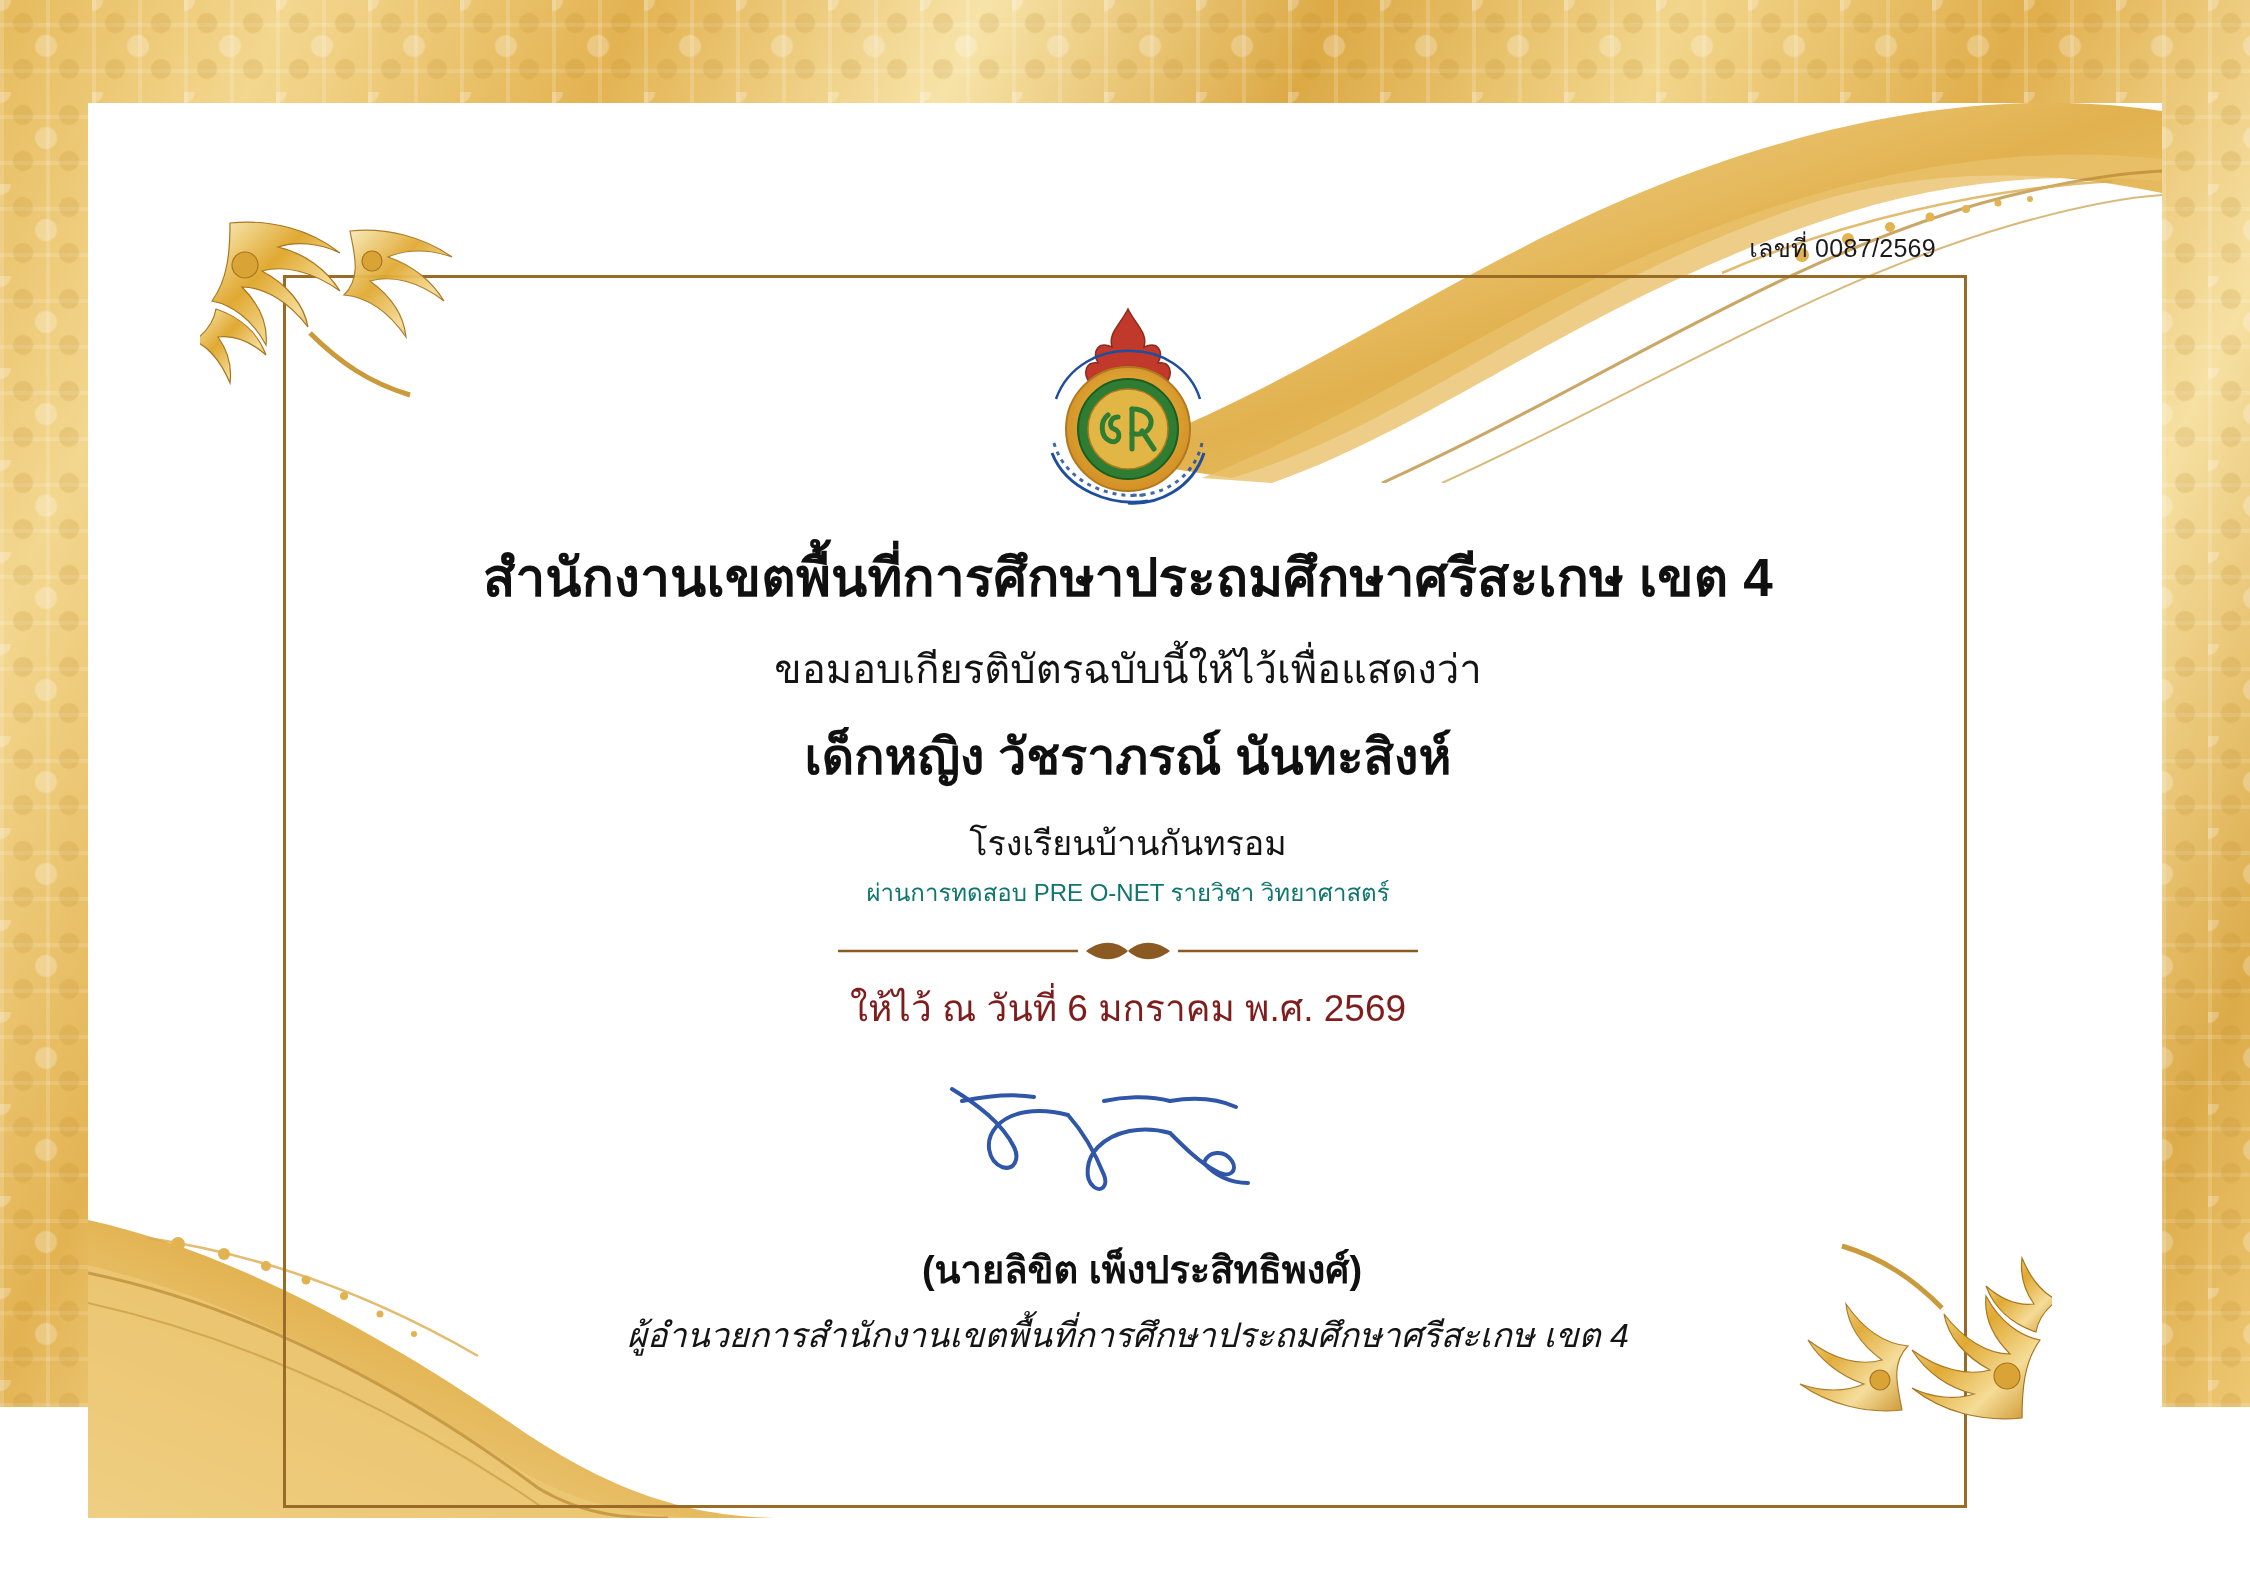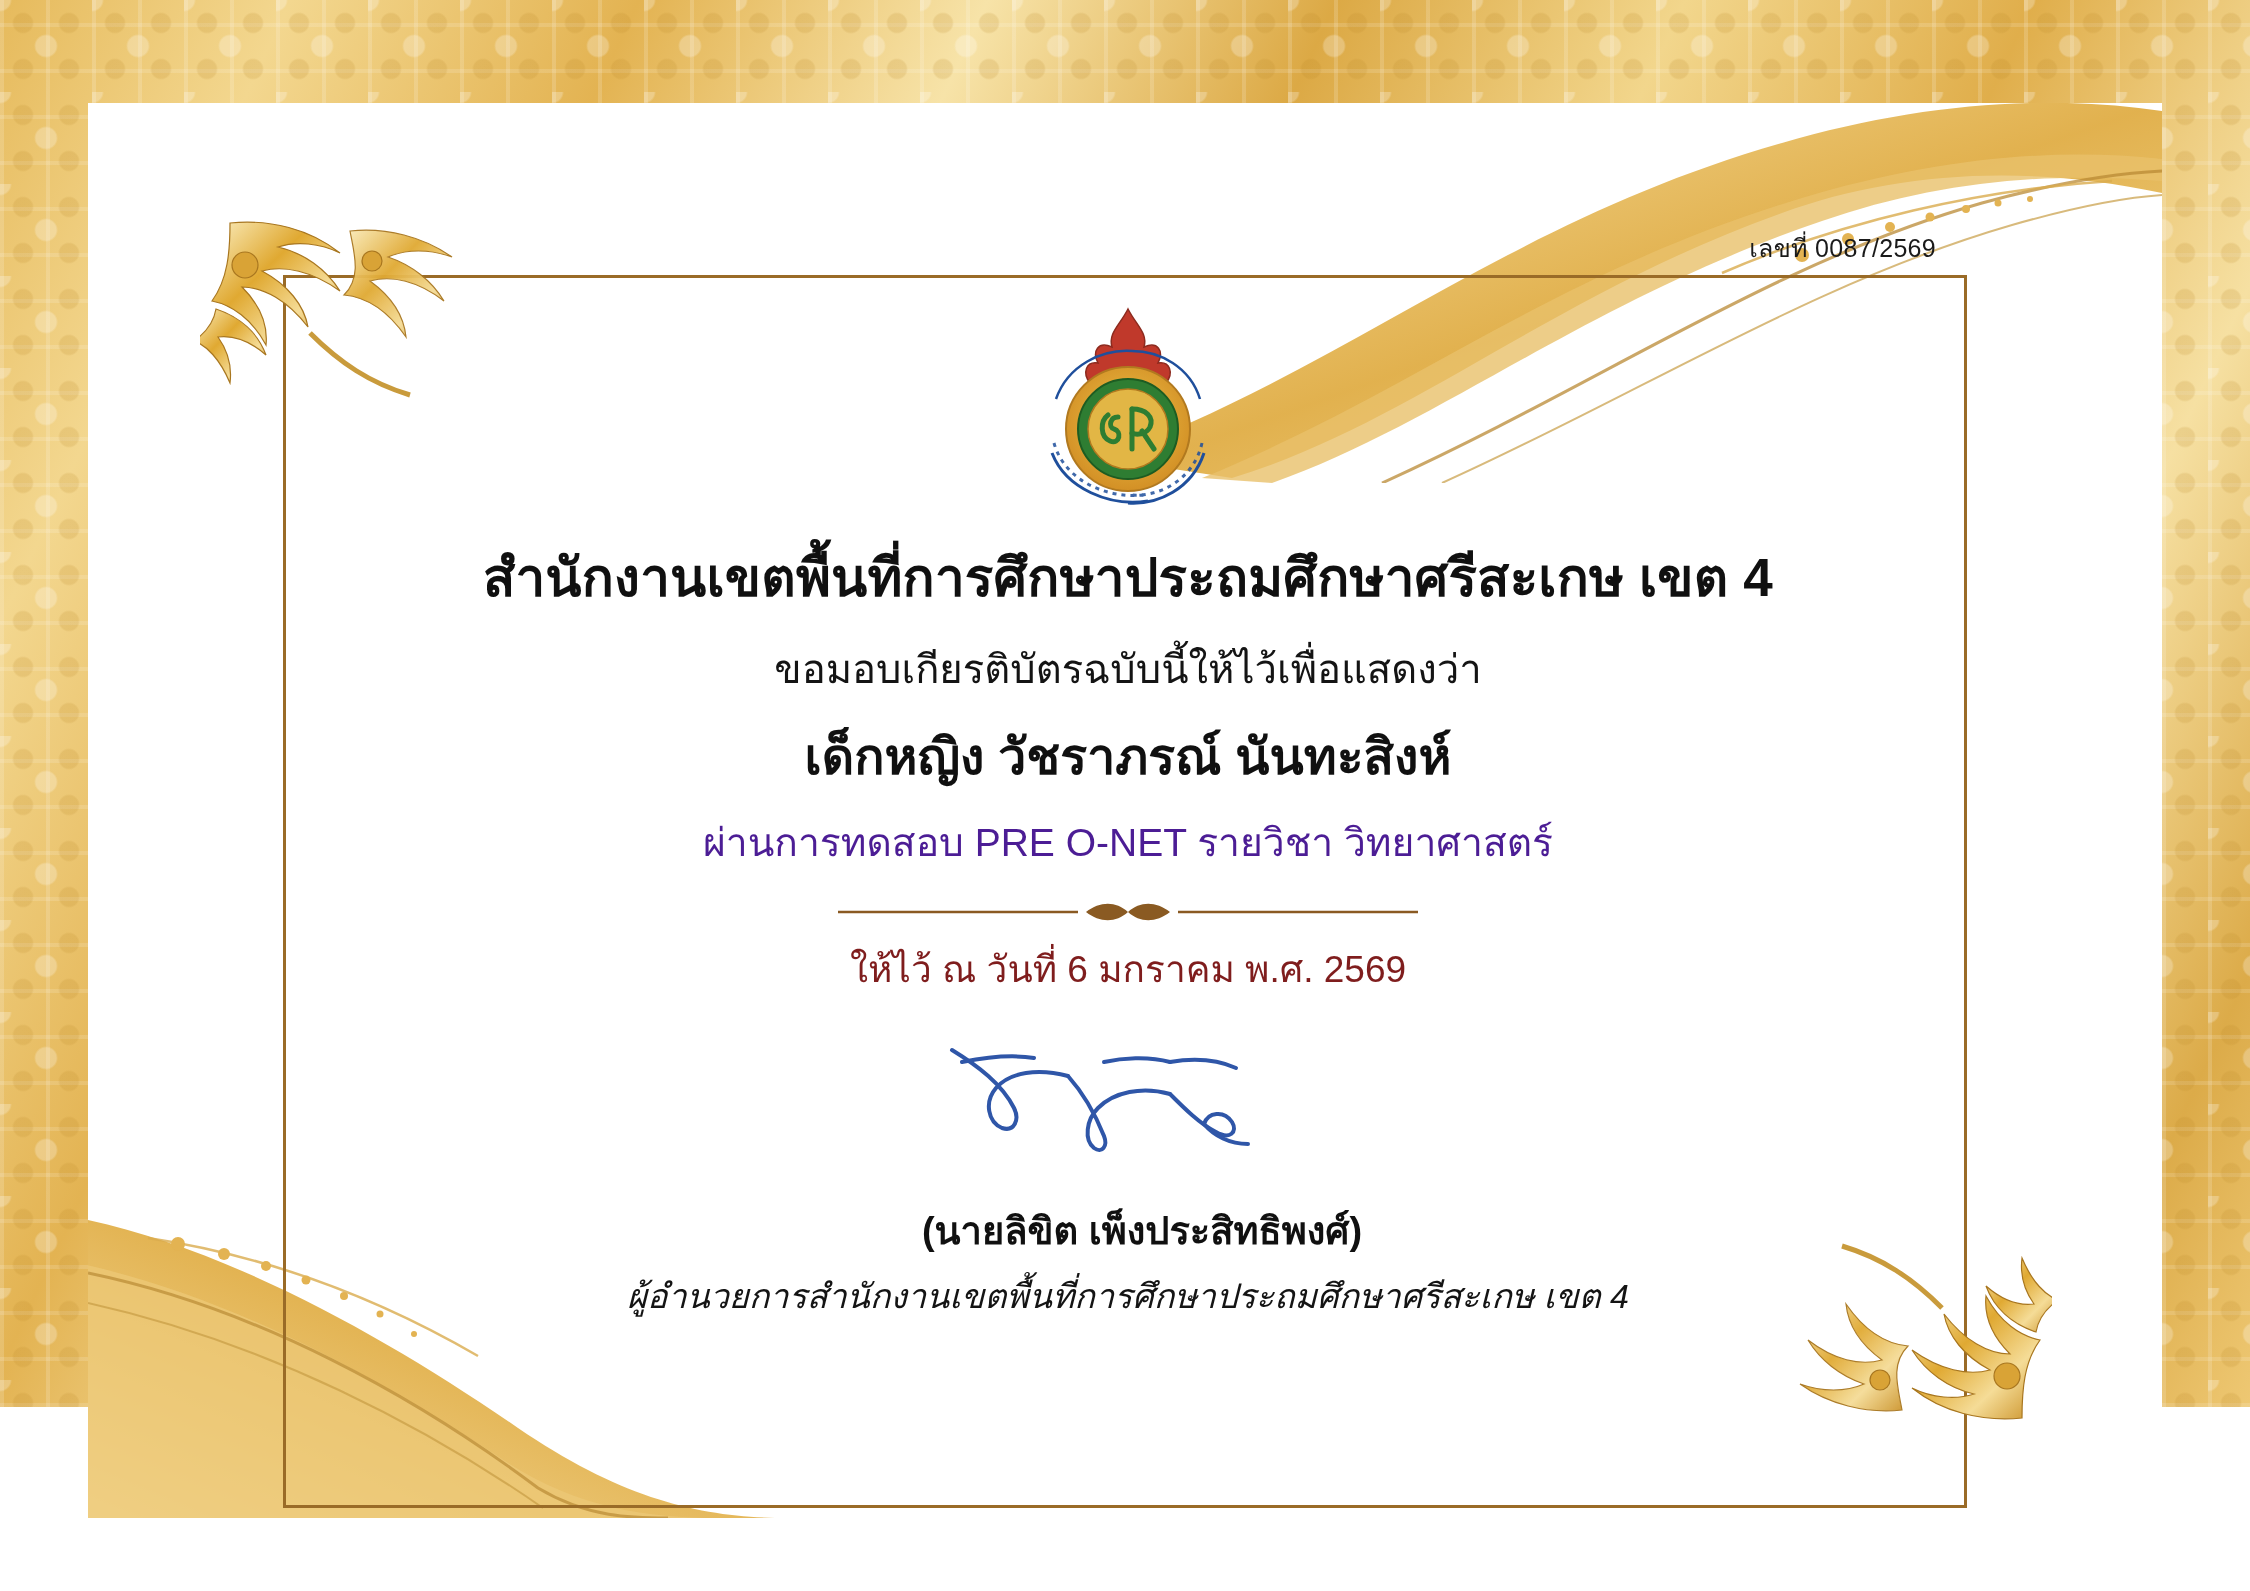--- a/index.html
+++ b/index.html
@@ -133,23 +133,23 @@
     font-size: 50px;
     font-weight: bold;
     color: #101010;
   }
   .line-school {
     margin-top: 20px;
     font-size: 34px;
     color: #141414;
   }
   .line-detail {
-    margin-top: 15px;
-    font-size: 39px;
-    color: #4c1d95;
+    margin-top: 3px;
+    font-size: 24px;
+    color: #0f766e;
   }
 
   .divider {
     margin: 26px auto 0;
     width: 600px;
     height: 26px;
     position: relative;
   }
 
   .line-bless {
@@ -309,20 +309,21 @@
           <g stroke="#1f4f9c" stroke-width="3" opacity="0.85">
             <path d="M46,140 C56,176 96,196 136,192" fill="none" stroke-dasharray="4 5"></path>
             <path d="M194,140 C186,176 152,194 124,192" fill="none" stroke-dasharray="4 5"></path>
           </g>
         </svg>
       </div>
 
       <div class="line-org">สำนักงานเขตพื้นที่การศึกษาประถมศึกษาศรีสะเกษ เขต 4</div>
       <div class="line-award">ขอมอบเกียรติบัตรฉบับนี้ให้ไว้เพื่อแสดงว่า</div>
       <div class="line-name">เด็กหญิง วัชราภรณ์  นันทะสิงห์</div>
+      <div class="line-school">โรงเรียนบ้านกันทรอม</div>
       <div class="line-detail">ผ่านการทดสอบ PRE O-NET รายวิชา วิทยาศาสตร์</div>
 
       <div class="divider">
         <svg width="600" height="26" viewBox="0 0 600 26">
           <path d="M10,13 L250,13" stroke="#8a5a22" stroke-width="2.5"></path>
           <path d="M350,13 L590,13" stroke="#8a5a22" stroke-width="2.5"></path>
           <path d="M258,13 C272,2 288,2 300,13 C312,24 328,24 342,13 C328,2 312,2 300,13 C288,24 272,24 258,13 Z" fill="#8a5a22"></path>
         </svg>
       </div>
 

